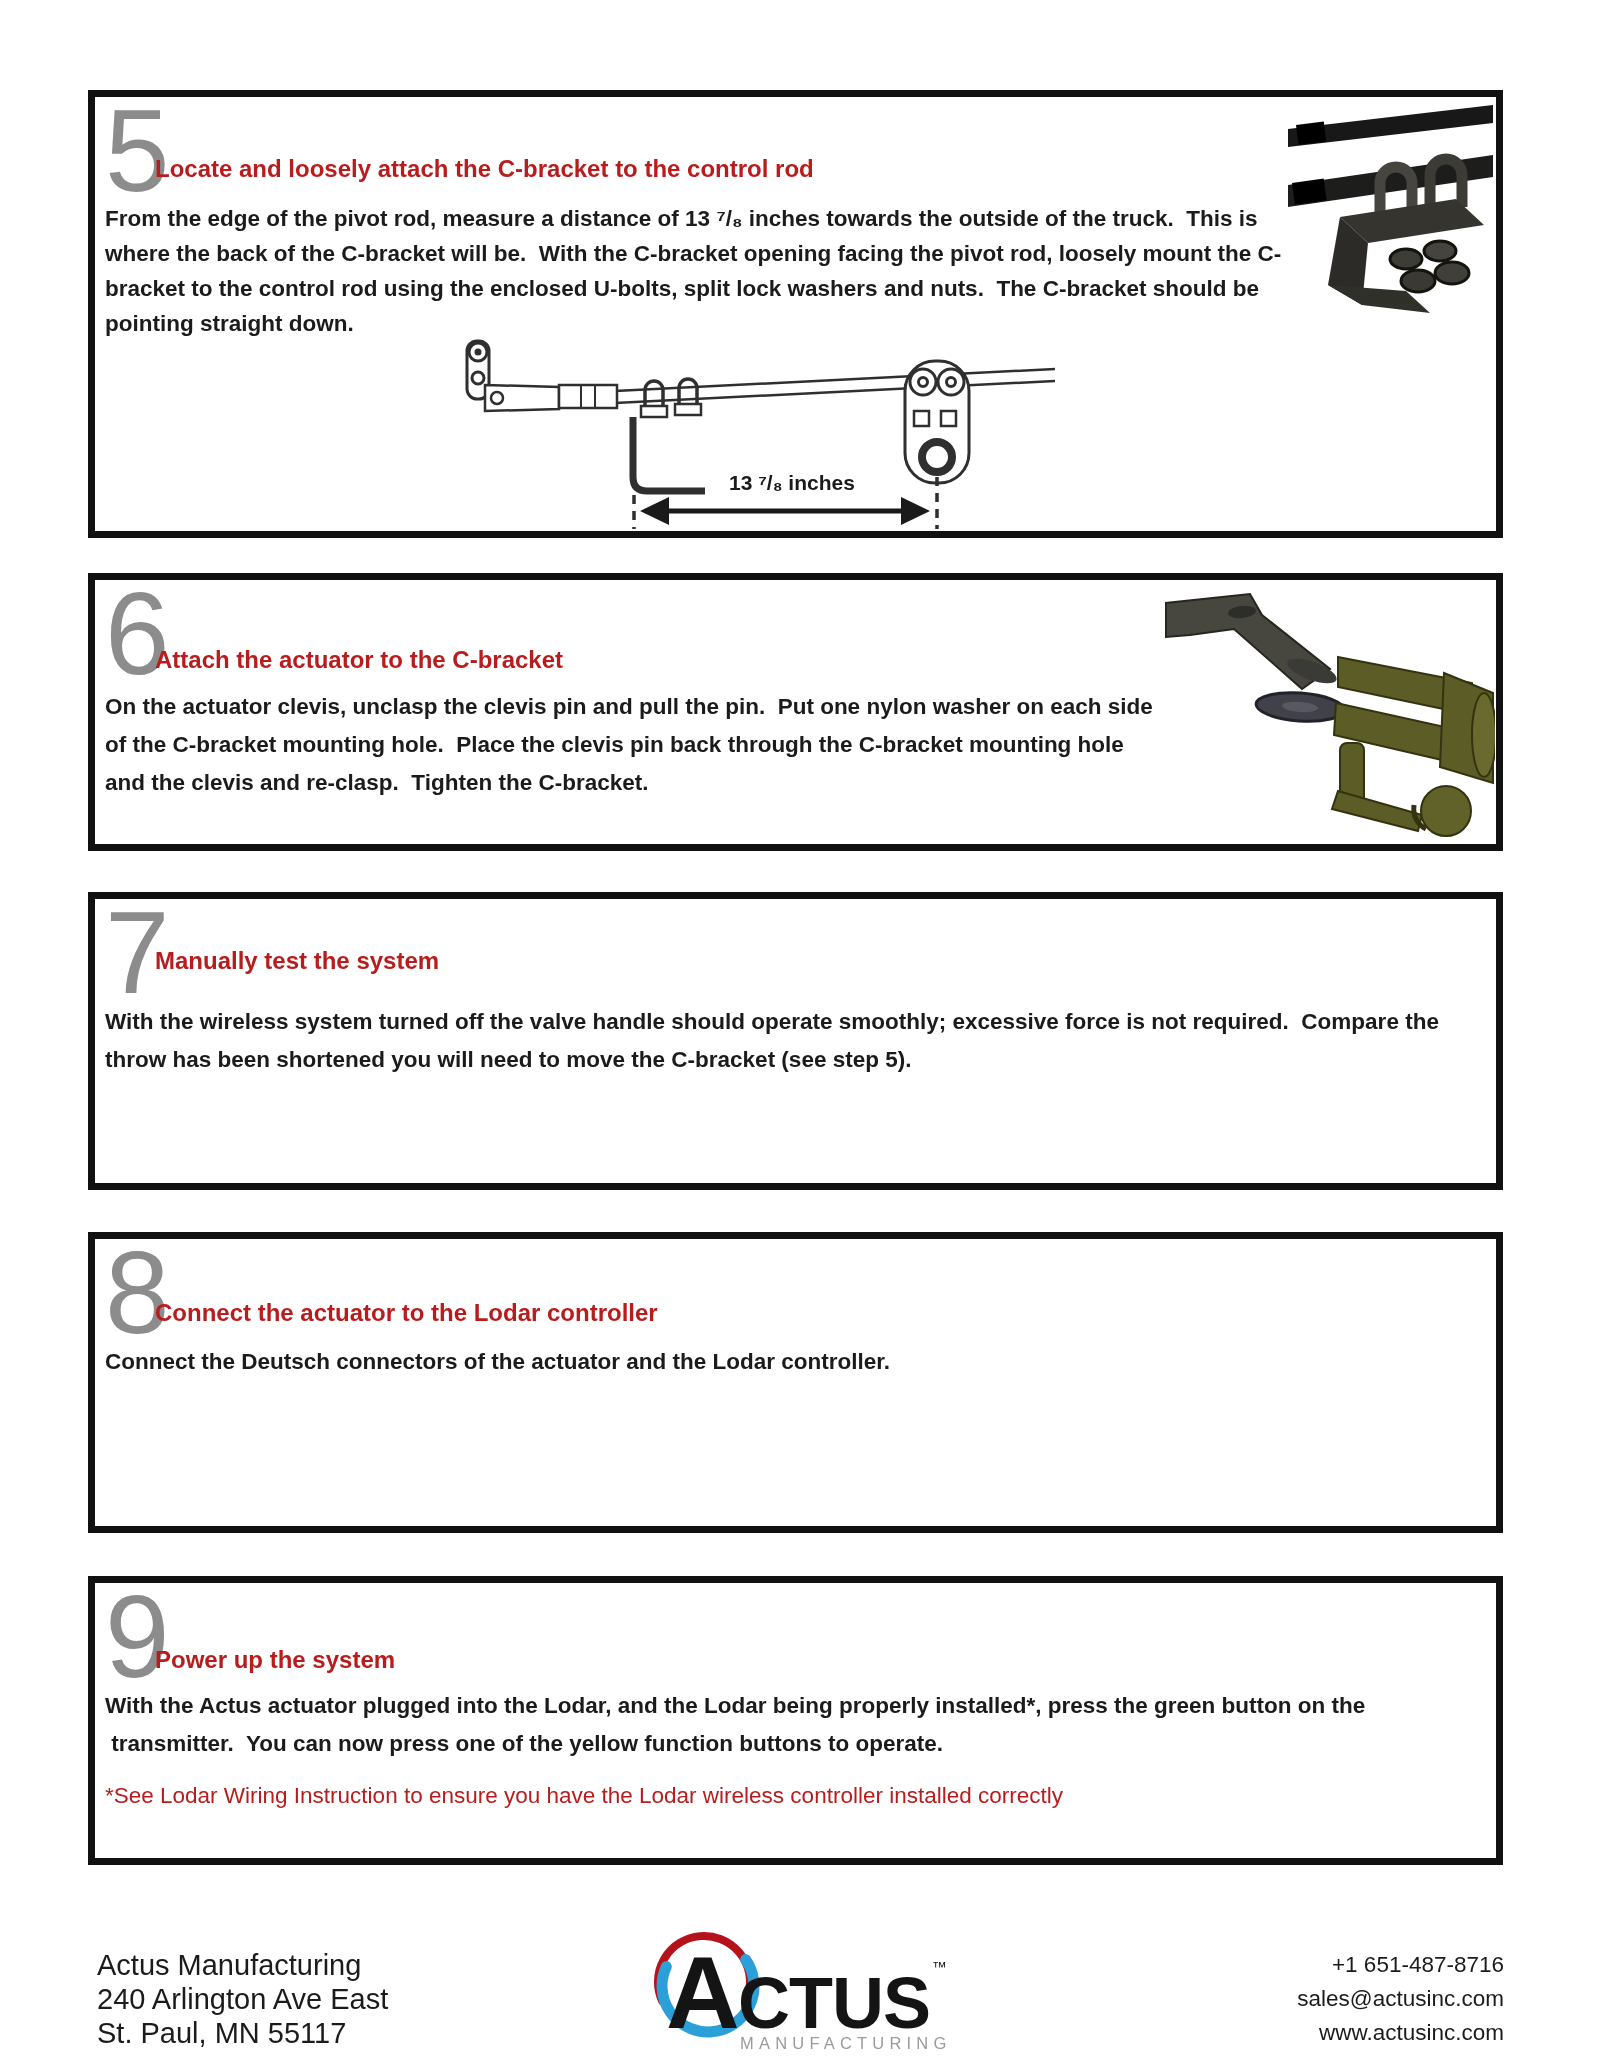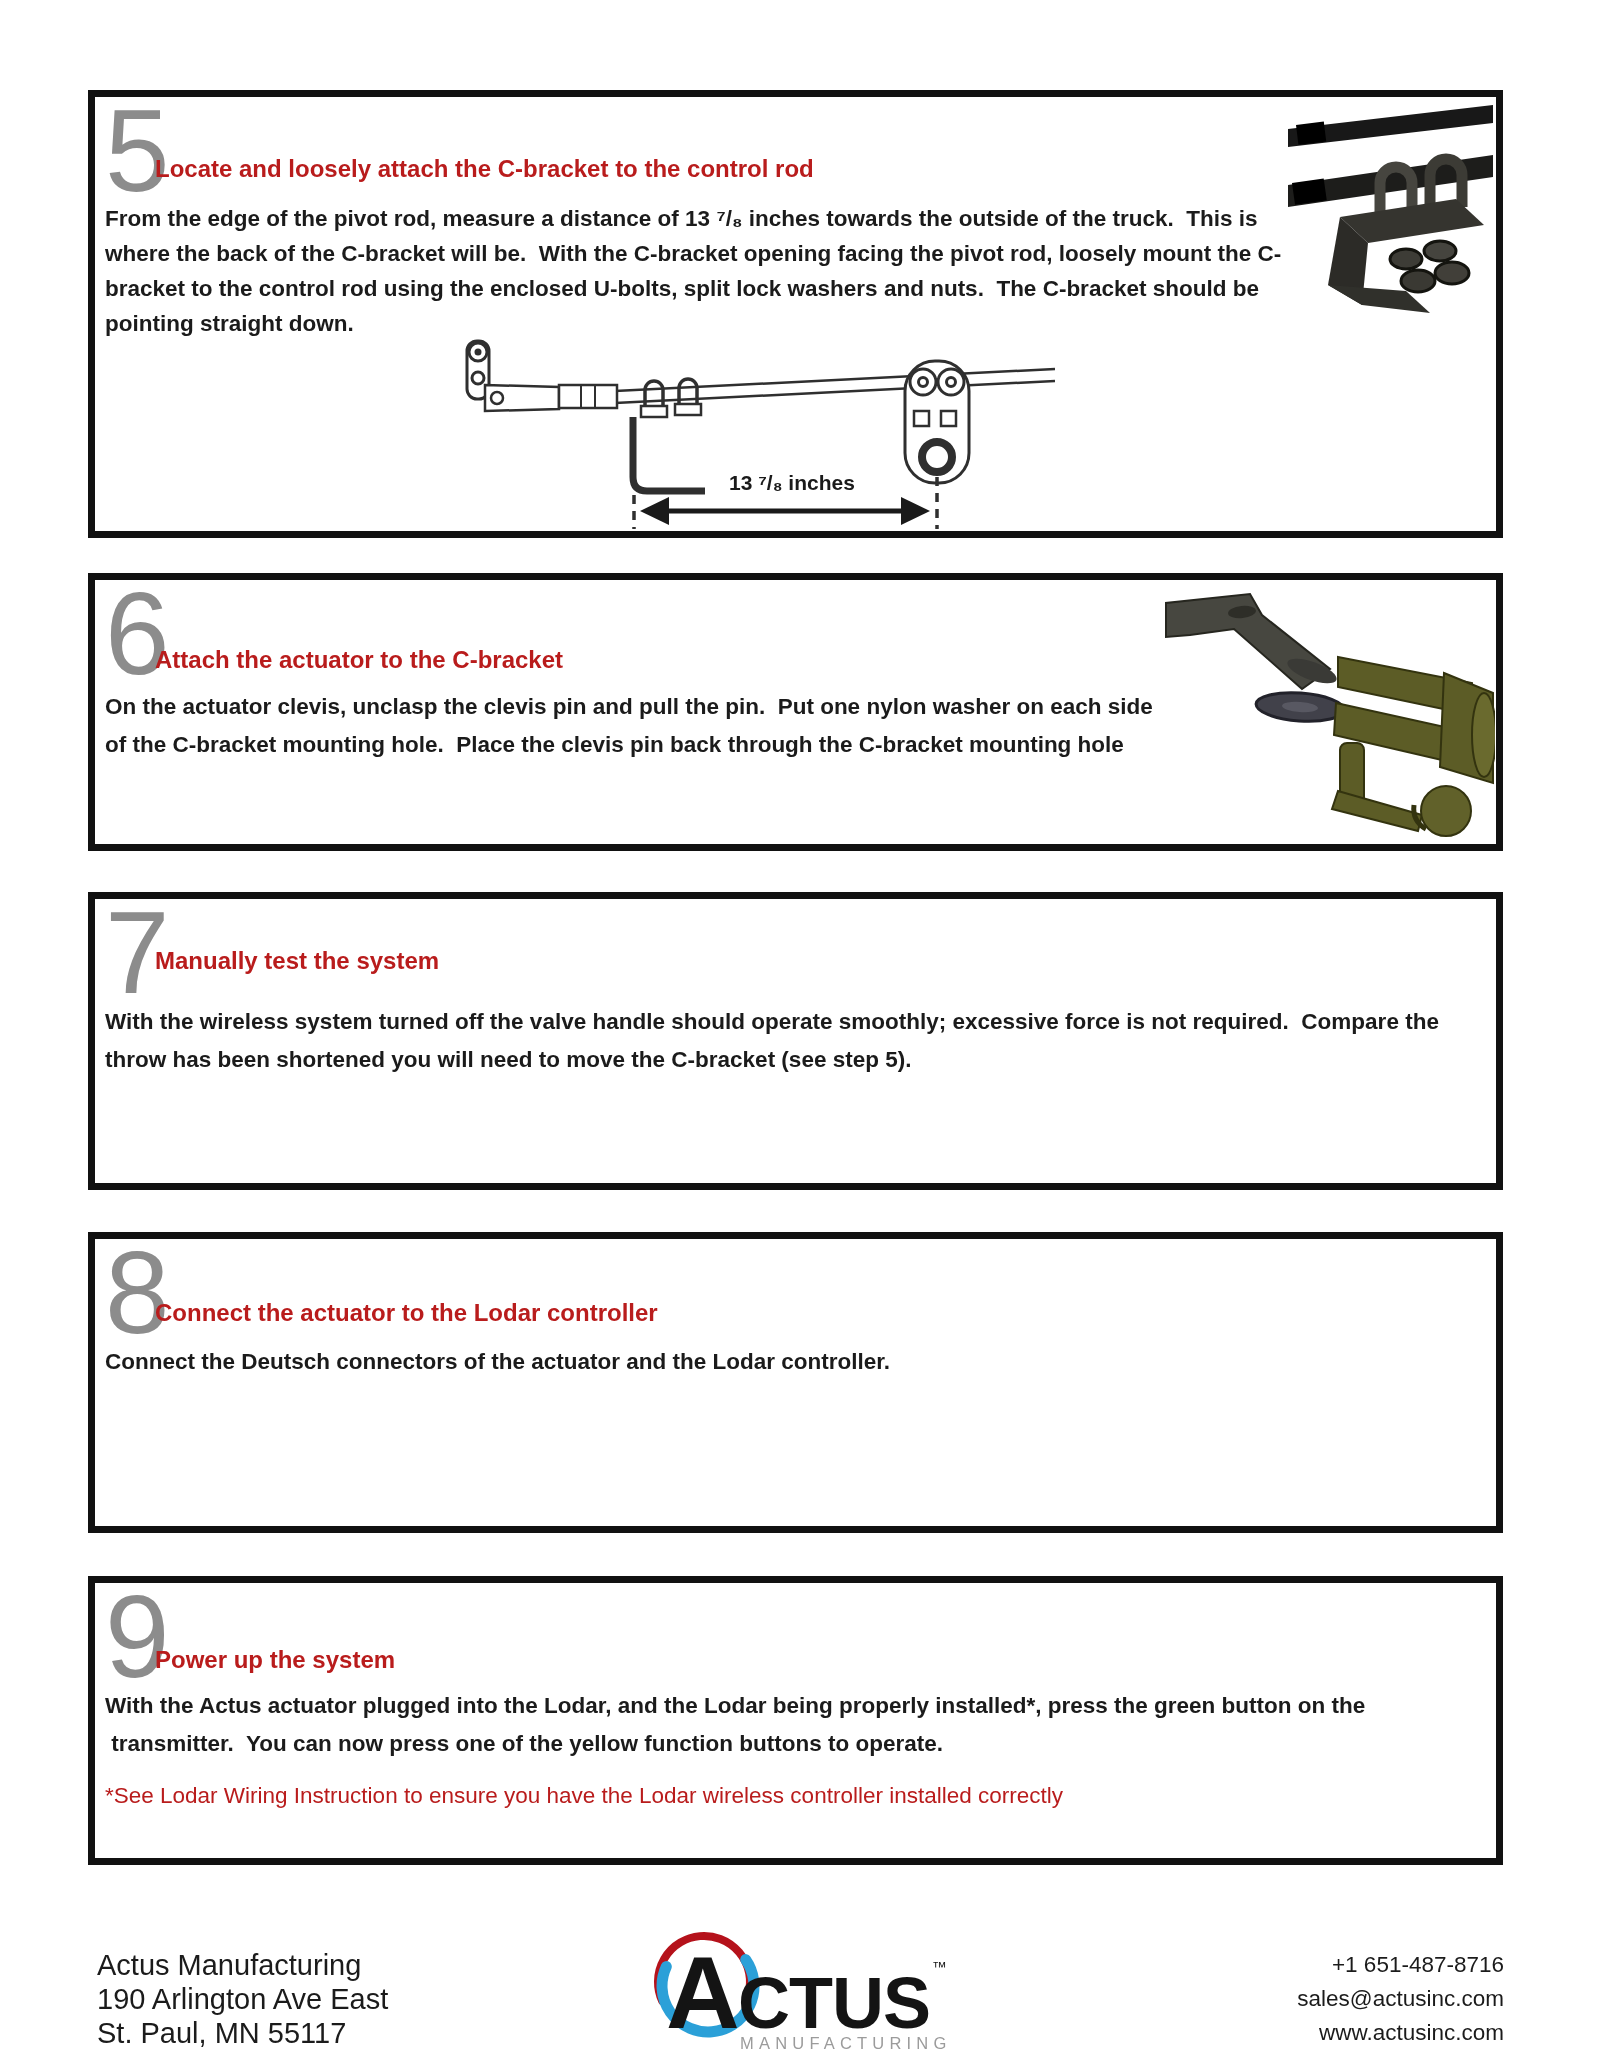--- a/index.html
+++ b/index.html
@@ -95,20 +95,21 @@
       <text x="302" y="153" font-size="21" font-weight="bold" fill="#1a1a1a">13 ⁷/₈ inches</text>
     </svg>
   </div>
 
   <div class="box" style="top:573px;height:278px;">
     <div class="num">6</div>
     <div class="title" style="top:66px;">Attach the actuator to the C-bracket</div>
     <div class="body-txt lh38" style="top:108px;">
       <div class="bl">On the actuator clevis, unclasp the clevis pin and pull the pin.  Put one nylon washer on each side</div>
       <div class="bl">of the C-bracket mounting hole.  Place the clevis pin back through the C-bracket mounting hole</div>
+      <div class="bl">and the clevis and re-clasp.  Tighten the C-bracket.</div>
     </div>
 
     <svg class="ill" style="left:1055px;top:5px;" width="345" height="252" viewBox="0 0 345 252">
       <path d="M16,52 L16,18 L100,9 L112,30 L180,84 L152,104 L84,44 L40,50 Z" fill="#474740" stroke="#26261f" stroke-width="2"></path>
       <ellipse cx="92" cy="27" rx="14" ry="6" fill="#2e2e28" transform="rotate(-6 92 27)"></ellipse>
       <ellipse cx="162" cy="86" rx="26" ry="9" fill="#3a3a36" transform="rotate(20 162 86)"></ellipse>
       <ellipse cx="150" cy="122" rx="44" ry="14" fill="#41414a" stroke="#22222a" stroke-width="3" transform="rotate(4 150 122)"></ellipse>
       <ellipse cx="150" cy="122" rx="18" ry="5" fill="#585862" transform="rotate(4 150 122)"></ellipse>
       <g fill="#5c5c26" stroke="#33330f" stroke-width="2">
         <polygon points="188,72 322,98 322,130 188,102"></polygon>
@@ -147,21 +148,21 @@
     <div class="title" style="top:63px;">Power up the system</div>
     <div class="body-txt lh38" style="top:104px;">
       <div class="bl">With the Actus actuator plugged into the Lodar, and the Lodar being properly installed*, press the green button on the</div>
       <div class="bl"> transmitter.  You can now press one of the yellow function buttons to operate.</div>
     </div>
     <div class="footnote" style="top:200px;">*See Lodar Wiring Instruction to ensure you have the Lodar wireless controller installed correctly</div>
   </div>
 
   <div class="footer-left">
     <div>Actus Manufacturing</div>
-    <div>190 Arlington Ave East</div>
+    <div>240 Arlington Ave East</div>
     <div>St. Paul, MN 55117</div>
   </div>
 
   <div class="logo">
     <svg width="320" height="130" viewBox="0 0 320 130">
       <path d="M 20.3 77.4 A 46 46 0 1 1 106.4 69.9" stroke="#b5121b" stroke-width="8" fill="none" stroke-linecap="round"></path>
       <path d="M 103.7 35.6 A 46 46 0 1 1 24.3 42.6" stroke="#2ba0d8" stroke-width="11" fill="none" stroke-linecap="round"></path>
       <text x="24" y="104" font-size="102" font-weight="bold" fill="#141414">A</text>
       <text x="96" y="104" font-size="72" font-weight="bold" letter-spacing="-1" fill="#141414">CTUS</text>
       <text x="290" y="48" font-size="15" fill="#141414">™</text>

